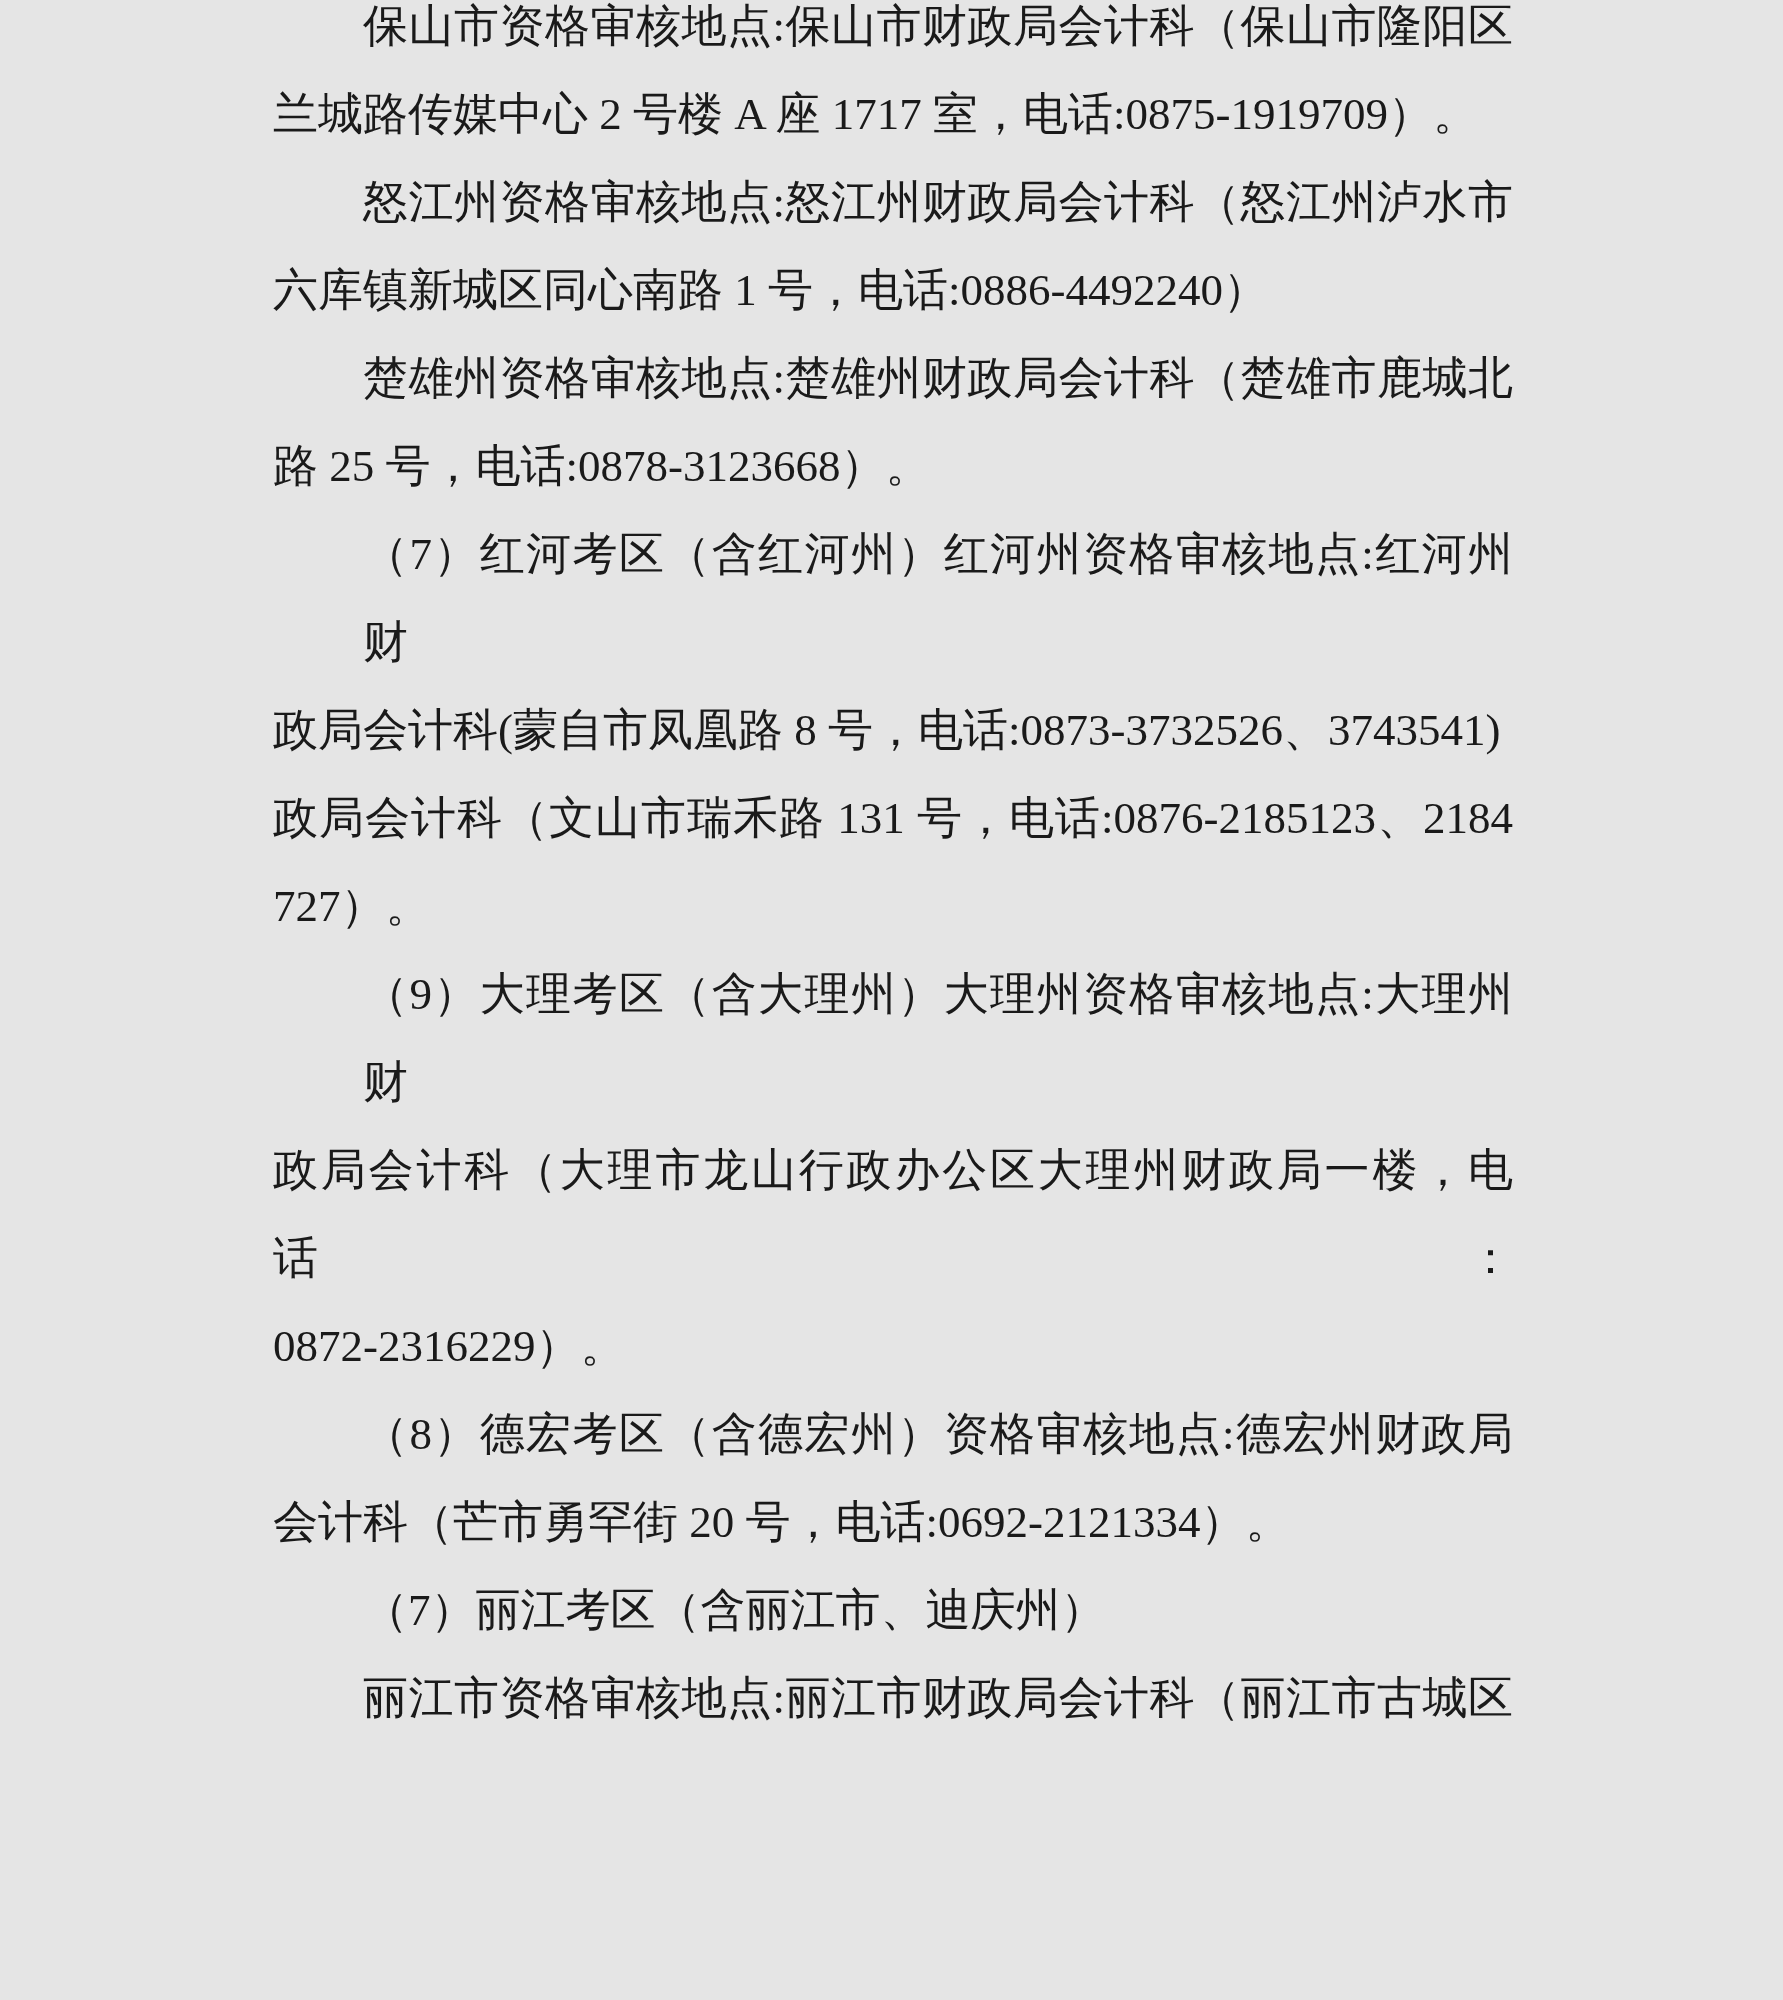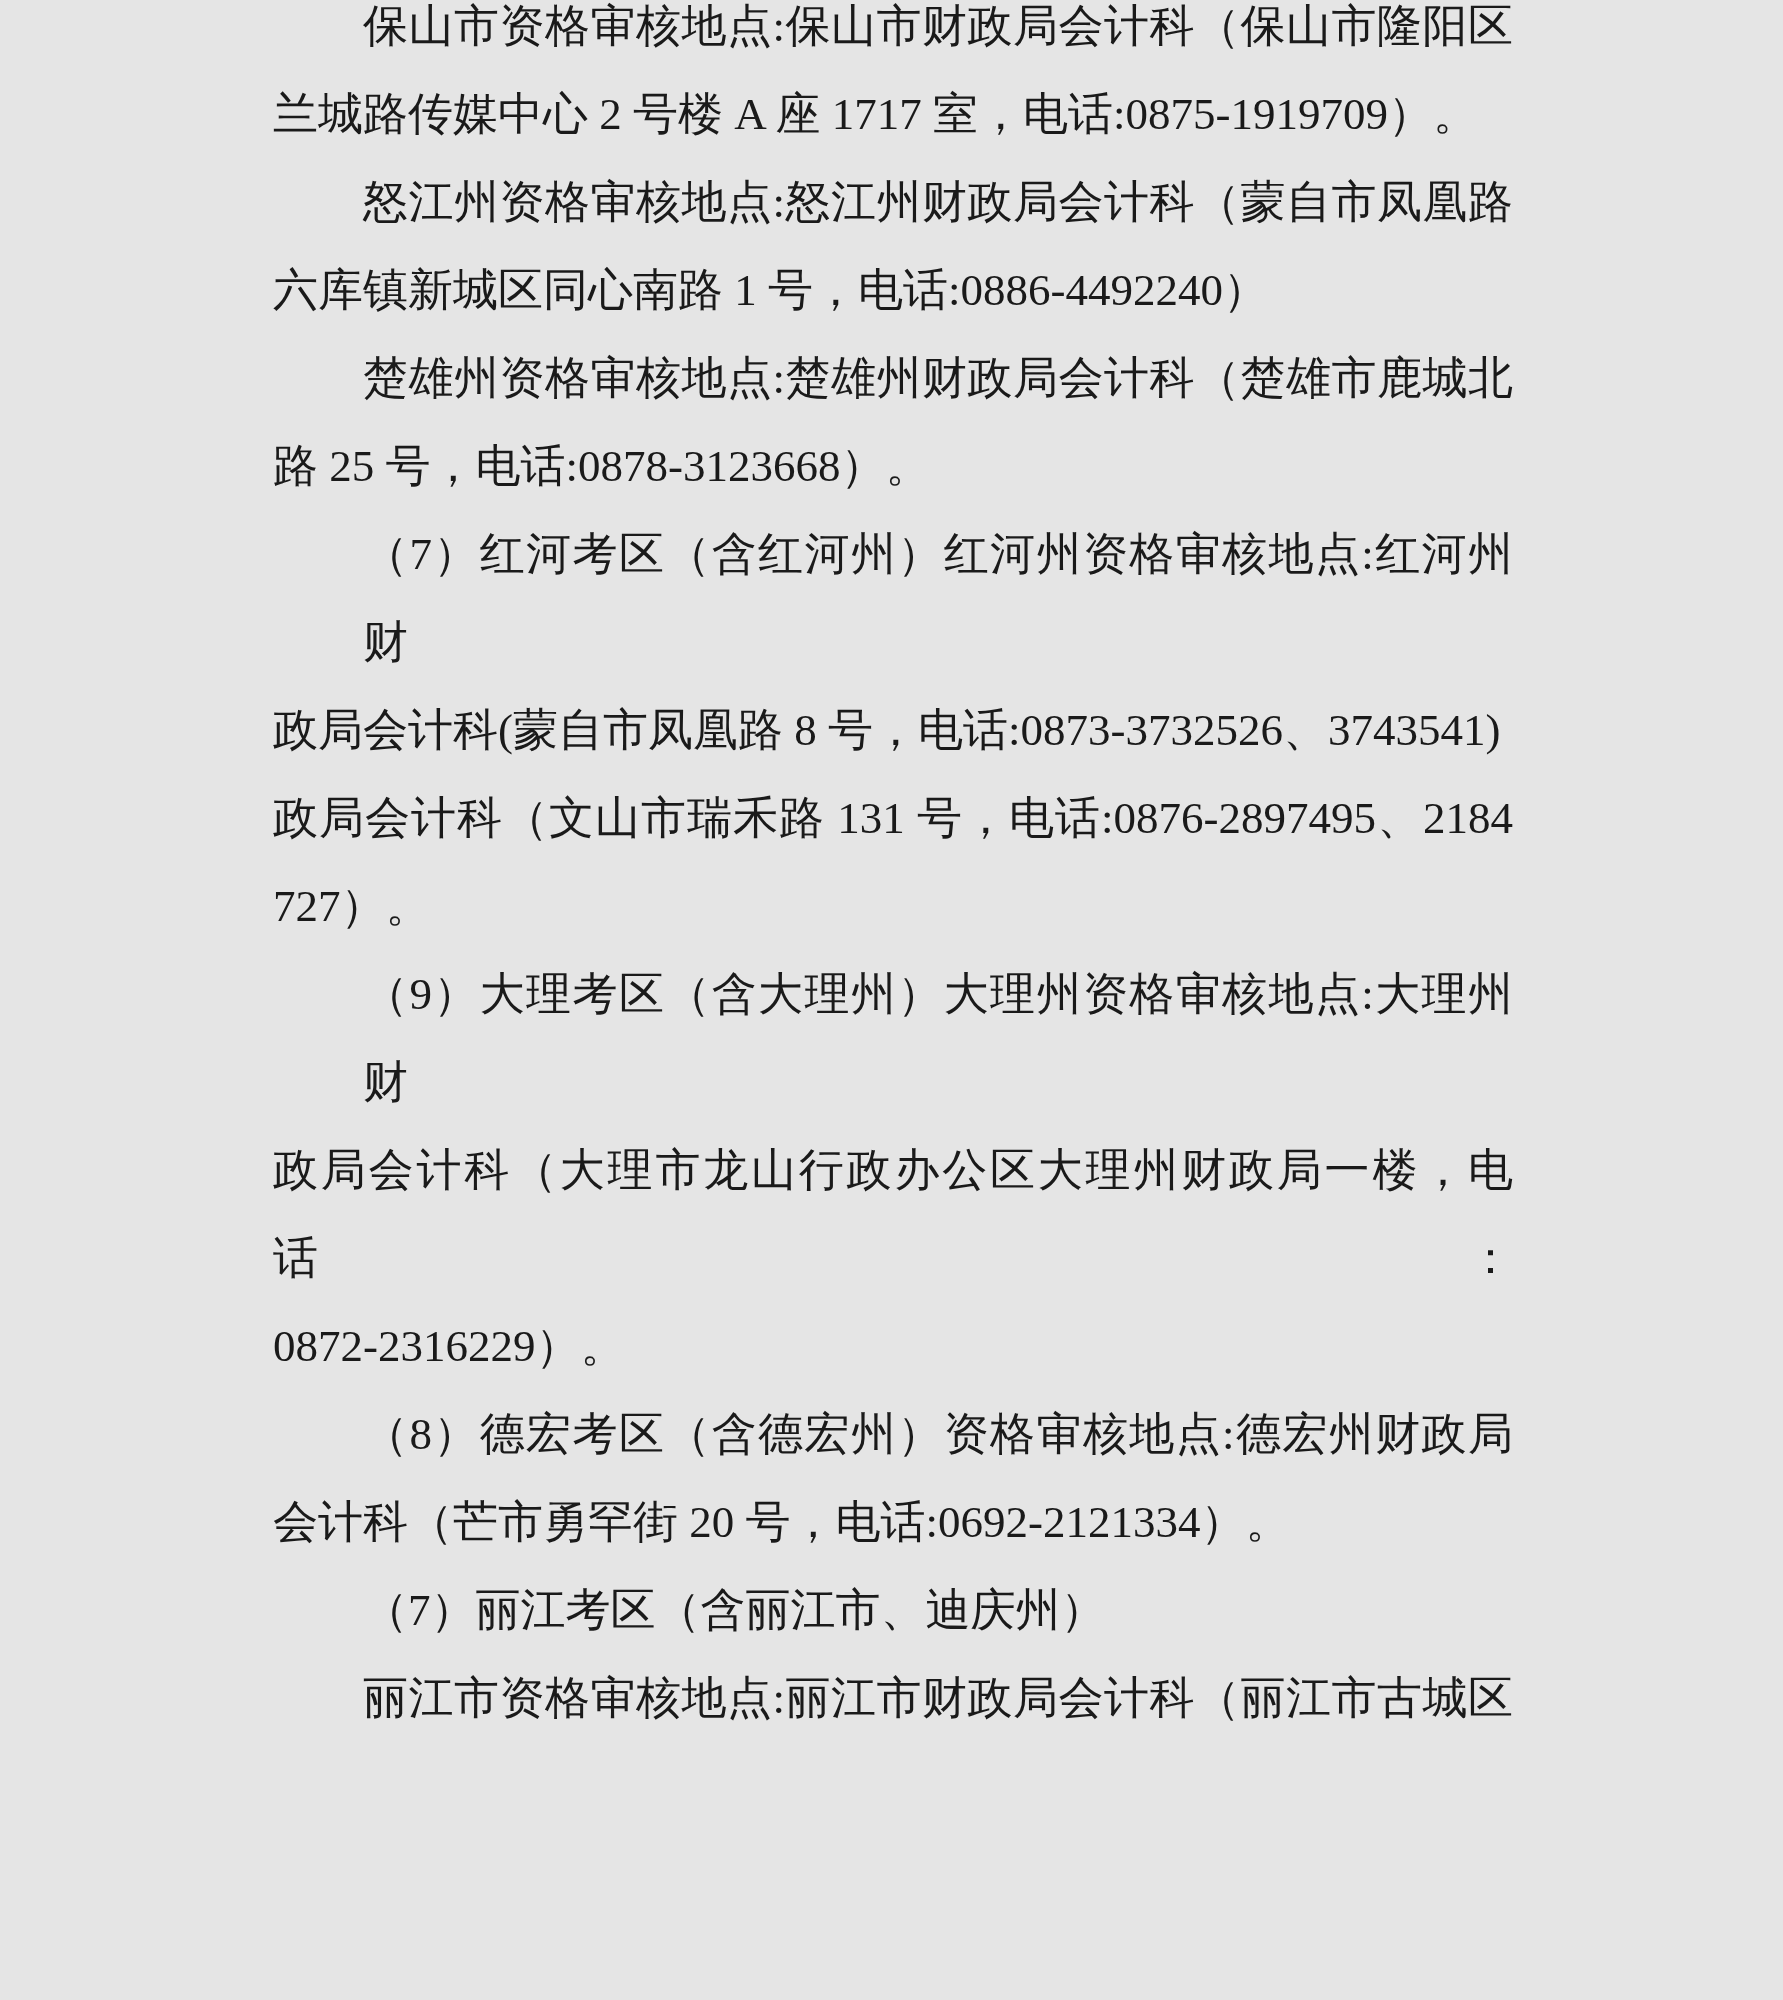--- a/index.html
+++ b/index.html
@@ -40,27 +40,27 @@
     text-align-last: justify;
   }
 </style>
 </head>
 <body>
 
 <div class="page" style="background: #e5e5e5;">
   <div class="text-block" id="text-block" style="color: rgb(26, 26, 26);">
       <div class="line indent justify">保山市资格审核地点:保山市财政局会计科（保山市隆阳区</div>
       <div class="line">兰城路传媒中心 2 号楼 A 座 1717 室，电话:0875-1919709）。</div>
-      <div class="line indent justify">怒江州资格审核地点:怒江州财政局会计科（蒙自市凤凰路</div>
+      <div class="line indent justify">怒江州资格审核地点:怒江州财政局会计科（怒江州泸水市</div>
       <div class="line">六库镇新城区同心南路 1 号，电话:0886-4492240）</div>
       <div class="line indent justify">楚雄州资格审核地点:楚雄州财政局会计科（楚雄市鹿城北</div>
       <div class="line">路 25 号，电话:0878-3123668）。</div>
       <div class="line indent justify">（7）红河考区（含红河州）红河州资格审核地点:红河州财</div>
       <div class="line">政局会计科(蒙自市凤凰路 8 号，电话:0873-3732526、3743541)</div>
-      <div class="line justify">政局会计科（文山市瑞禾路 131 号，电话:0876-2897495、2184</div>
+      <div class="line justify">政局会计科（文山市瑞禾路 131 号，电话:0876-2185123、2184</div>
       <div class="line">727）。</div>
       <div class="line indent justify">（9）大理考区（含大理州）大理州资格审核地点:大理州财</div>
       <div class="line justify">政局会计科（大理市龙山行政办公区大理州财政局一楼，电话：</div>
       <div class="line">0872-2316229）。</div>
       <div class="line indent justify">（8）德宏考区（含德宏州）资格审核地点:德宏州财政局</div>
       <div class="line">会计科（芒市勇罕街 20 号，电话:0692-2121334）。</div>
       <div class="line indent">（7）丽江考区（含丽江市、迪庆州）</div>
       <div class="line indent justify">丽江市资格审核地点:丽江市财政局会计科（丽江市古城区</div>
     </div>
 </div>

